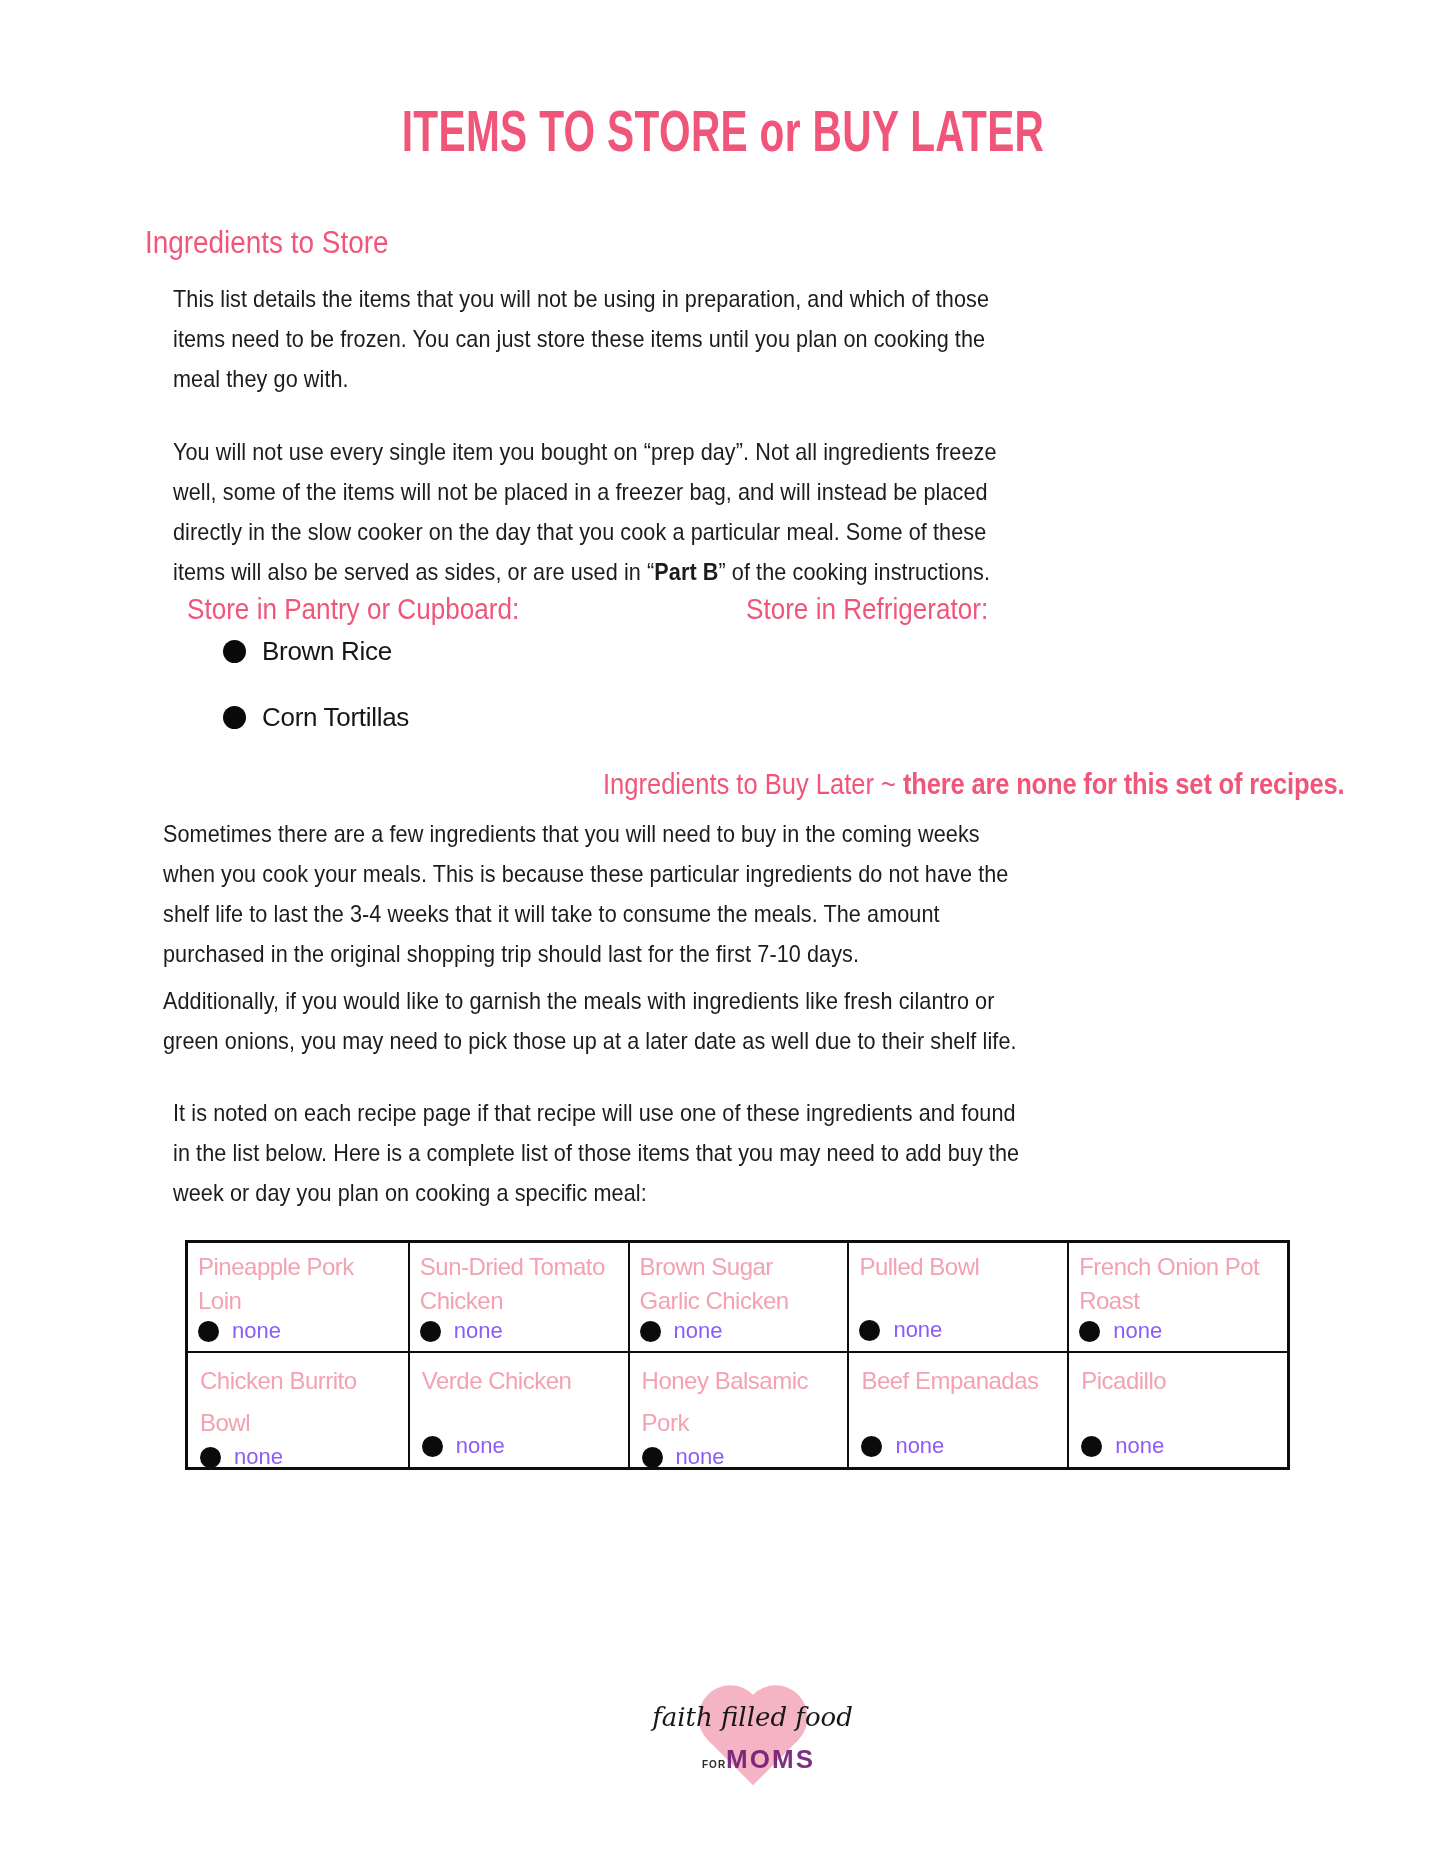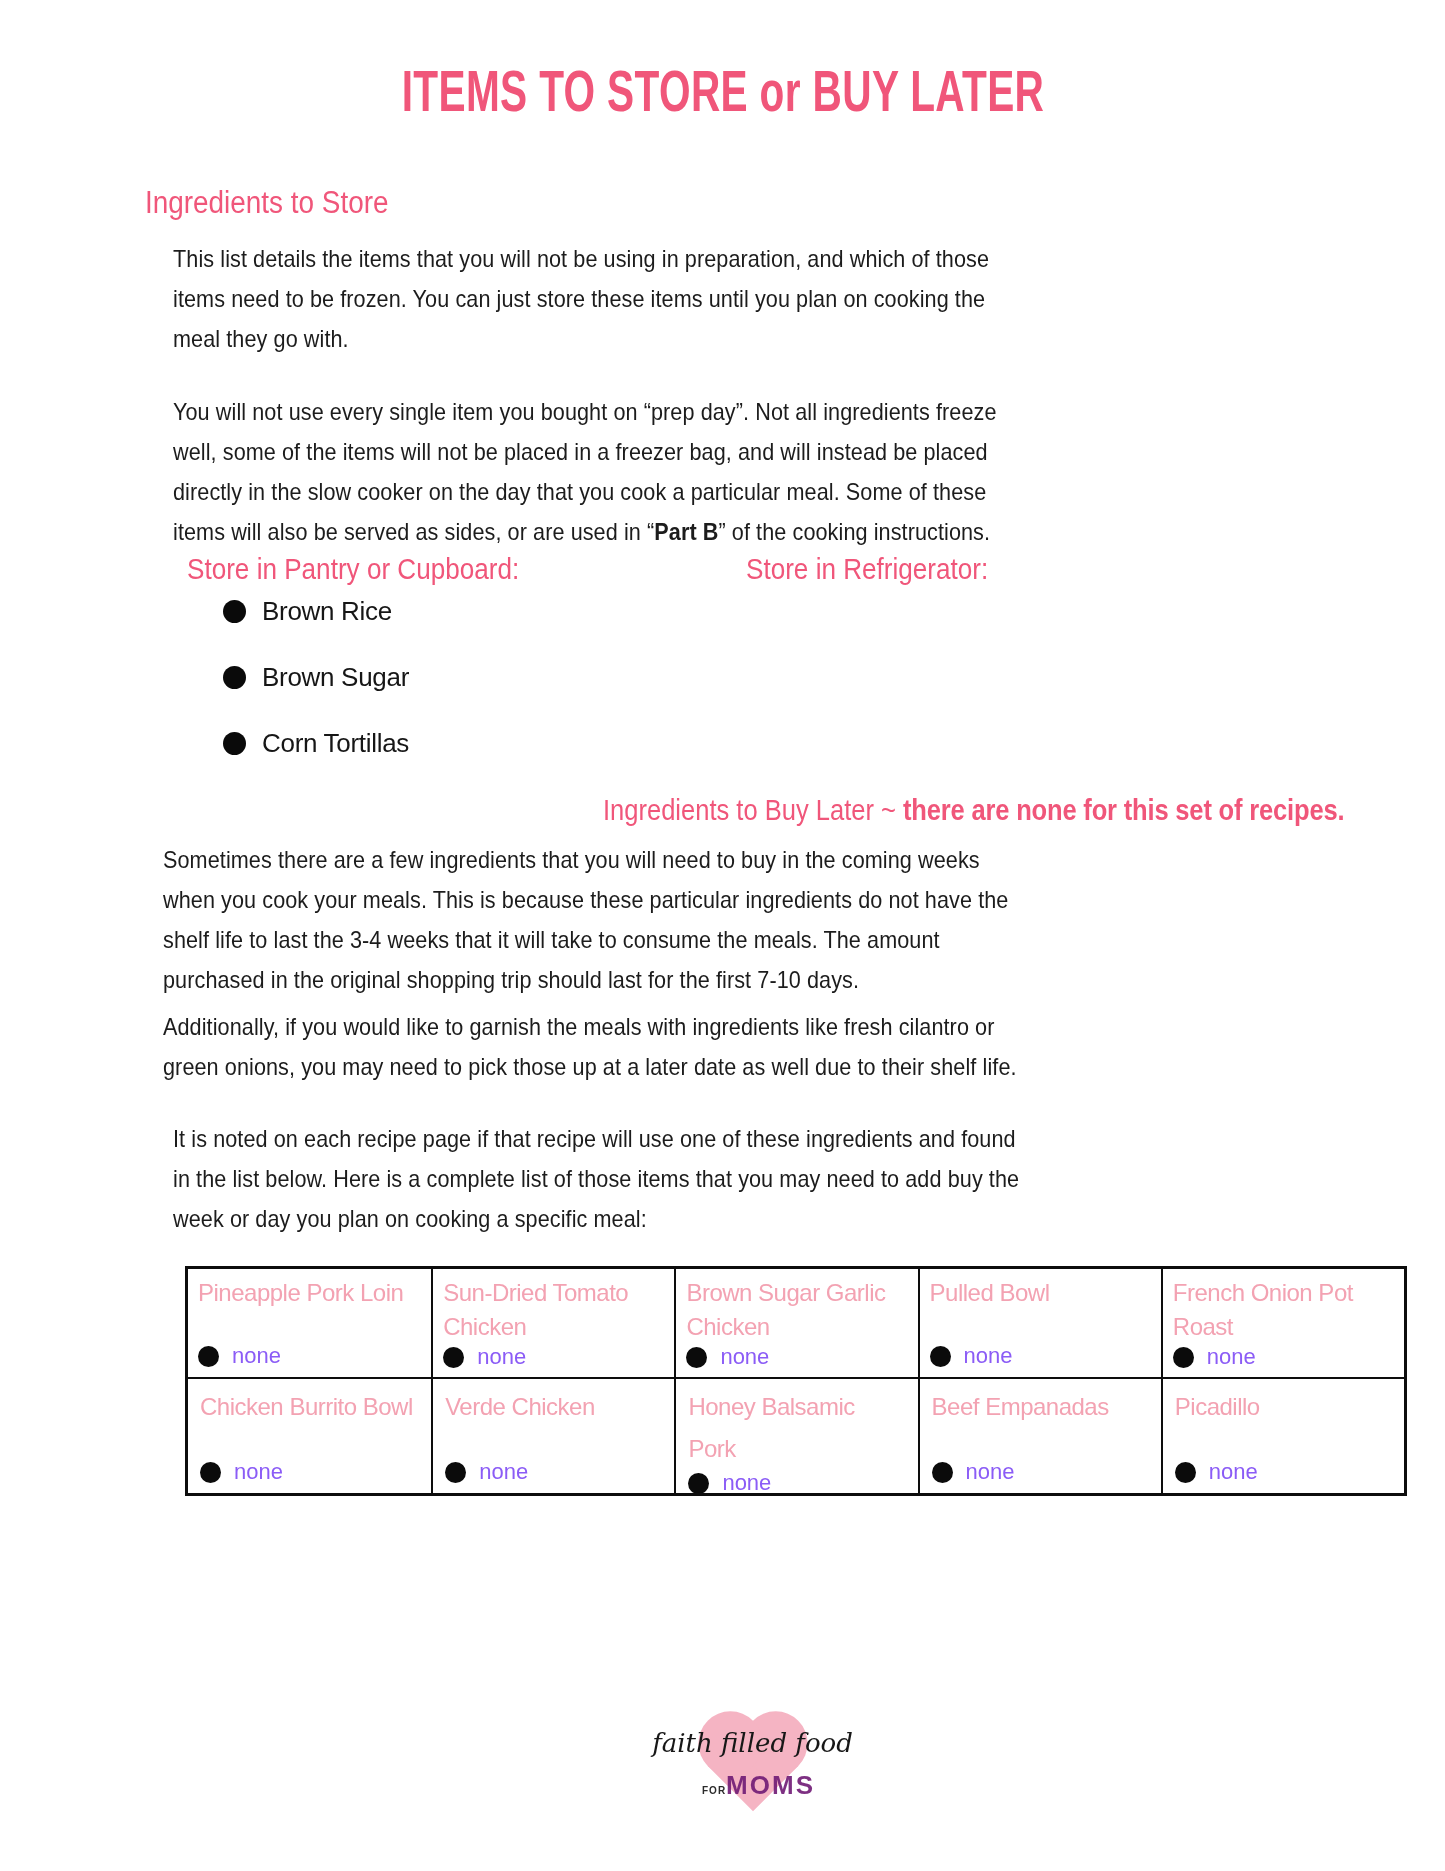--- a/index.html
+++ b/index.html
@@ -12,21 +12,21 @@
   *{margin:0;padding:0;box-sizing:border-box;}
   html,body{background:#ffffff;}
   body{
     width:1445px;height:1871px;
     font-family:"Liberation Sans", sans-serif;
     color:var(--text);
   }
   .page{position:relative;width:1445px;height:1871px;background:#ffffff;overflow:hidden;}
 
   
-  .title{margin-top:60px;text-align:center;line-height:62px;}
+  .title{margin-top:100px;text-align:center;line-height:62px;}
   .title-inner{
     display:inline-block;
     font-size:58px;font-weight:700;letter-spacing:0.5px;
     color:var(--accent-pink);
     transform:scaleX(0.70);transform-origin:50% 50%;
     white-space:nowrap;
   }
   .section-heading{margin:54px 0 0 145px;line-height:36px;font-weight:400;}
   .cond{
     display:inline-block;transform:scaleX(0.90);transform-origin:0 50%;
@@ -59,21 +59,21 @@
   .pantry-item .item-text{margin-left:16px;font-size:26px;letter-spacing:-0.3px;color:#161616;}
 
   
   .buylater{margin:1px 0 0 190px;line-height:34px;font-weight:400;text-align:right;}
   .buylater .cond-wrap{display:inline-block;transform:scaleX(0.88);transform-origin:0 50%;white-space:nowrap;}
   .bl-normal{font-size:29px;color:var(--accent-pink);font-weight:400;}
   .bl-bold{font-size:29px;color:var(--accent-pink);font-weight:700;letter-spacing:-0.2px;}
 
   
   .recipes-table{
-    margin:27px 0 0 185px;width:1222px;
+    margin:27px 0 0 185px;width:1105px;
     display:grid;grid-template-columns:repeat(5,1fr);grid-template-rows:108px 116px;
     border:3px solid var(--table-border);
     background:#ffffff;
   }
   .cell{
     border-left:2px solid var(--table-border);
     padding:7px 12px 8px 10px;
     display:flex;flex-direction:column;justify-content:space-between;
     overflow:hidden;
   }
@@ -141,24 +141,20 @@
     <span class="subhead fridge cond">Store in Refrigerator:</span>
   </div>
 
   <ul class="pantry-list">
     <li class="pantry-item">
       <span class="dot"></span>
       <span class="item-text">Brown Rice</span>
     </li>
     <li class="pantry-item">
       <span class="dot"></span>
-      <span class="item-text">Brown Sugar</span>
-    </li>
-    <li class="pantry-item">
-      <span class="dot"></span>
       <span class="item-text">Corn Tortillas</span>
     </li>
   </ul>
 
   <h2 class="buylater">
     <span class="cond-wrap"><span class="bl-normal">Ingredients to Buy Later ~ </span><span class="bl-bold">there are none for this set of recipes.</span></span>
   </h2>
 
   <div class="para indent-2 p3">
     <div class="line">Sometimes there are a few ingredients that you will need to buy in the coming weeks</div>

